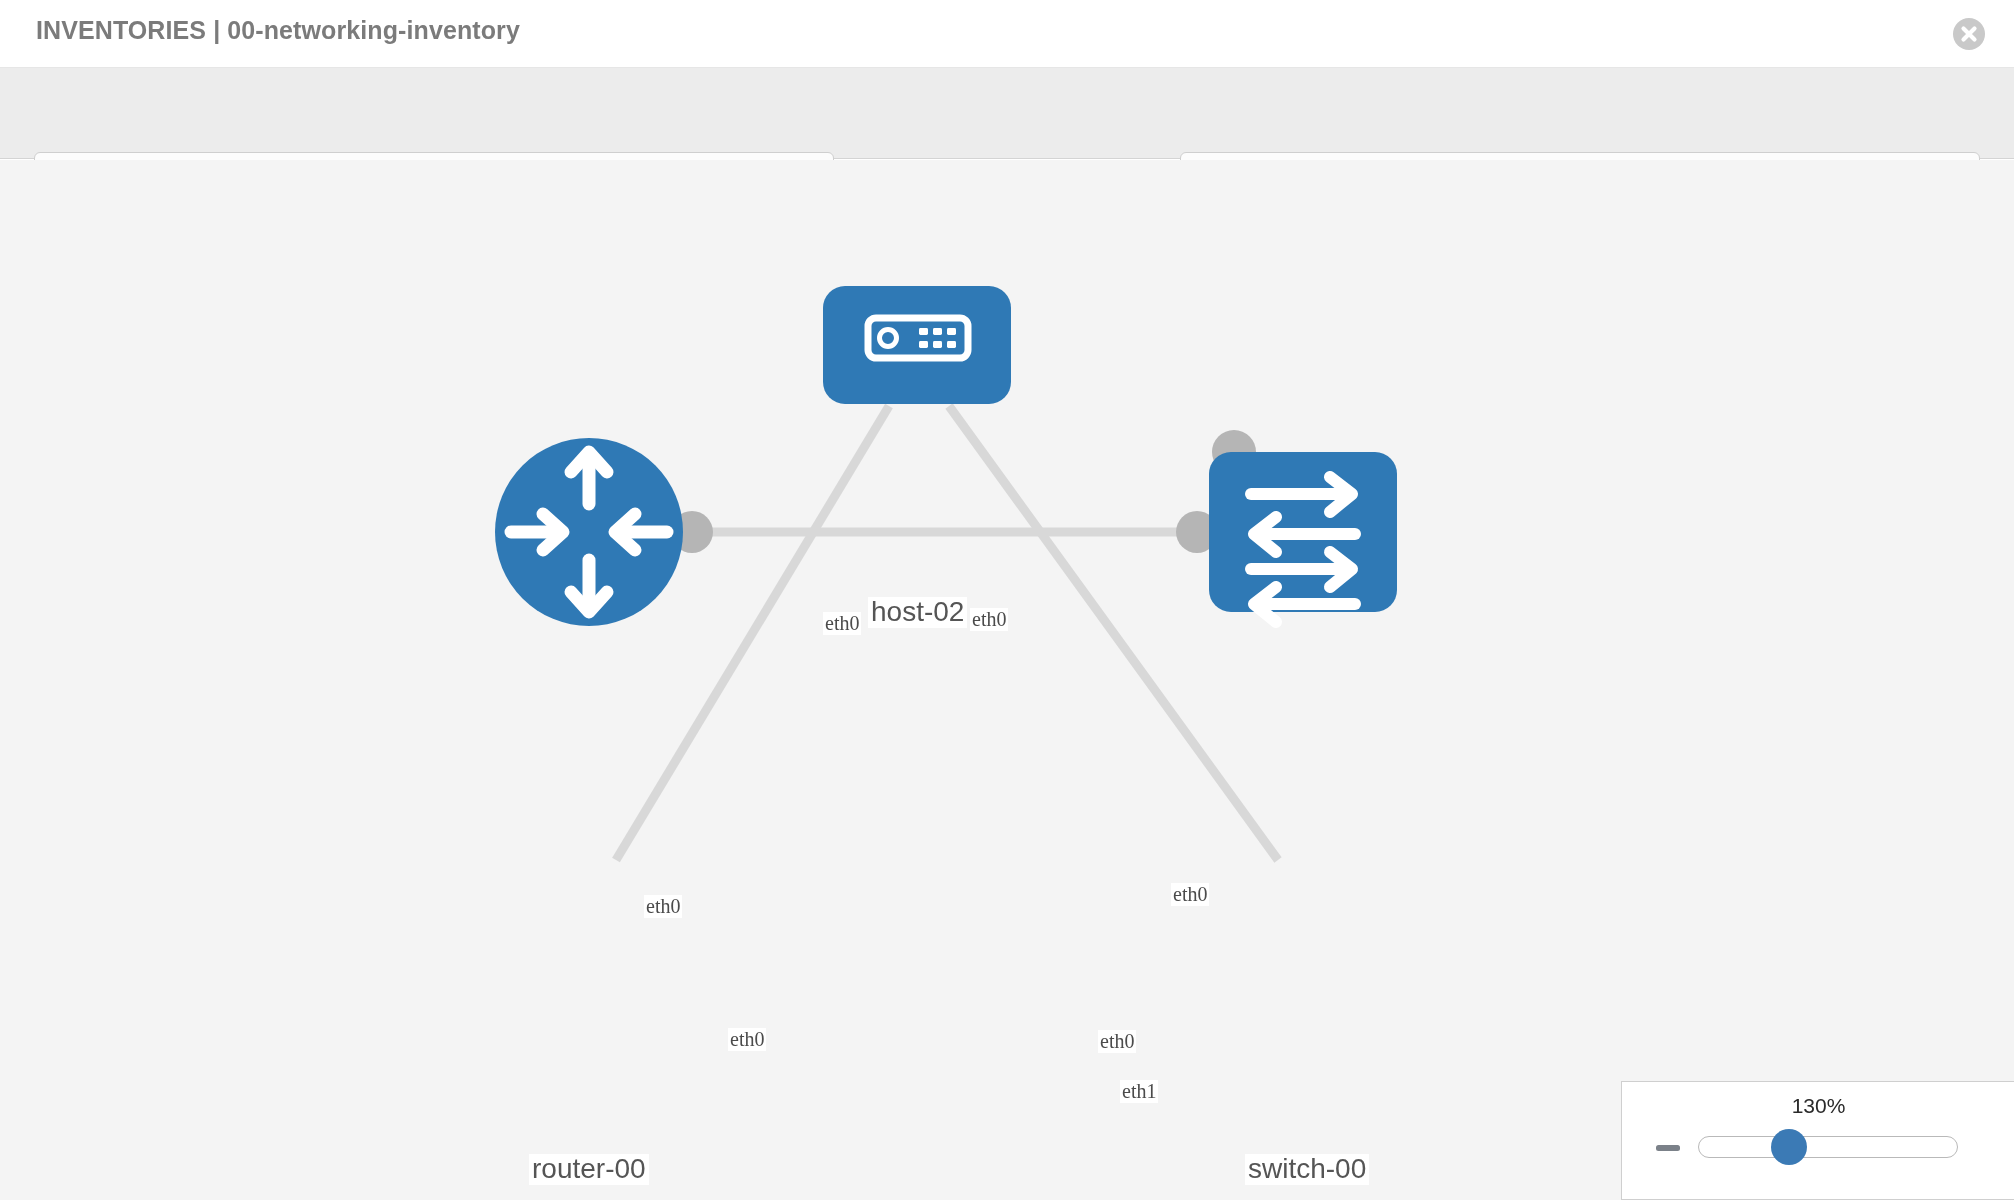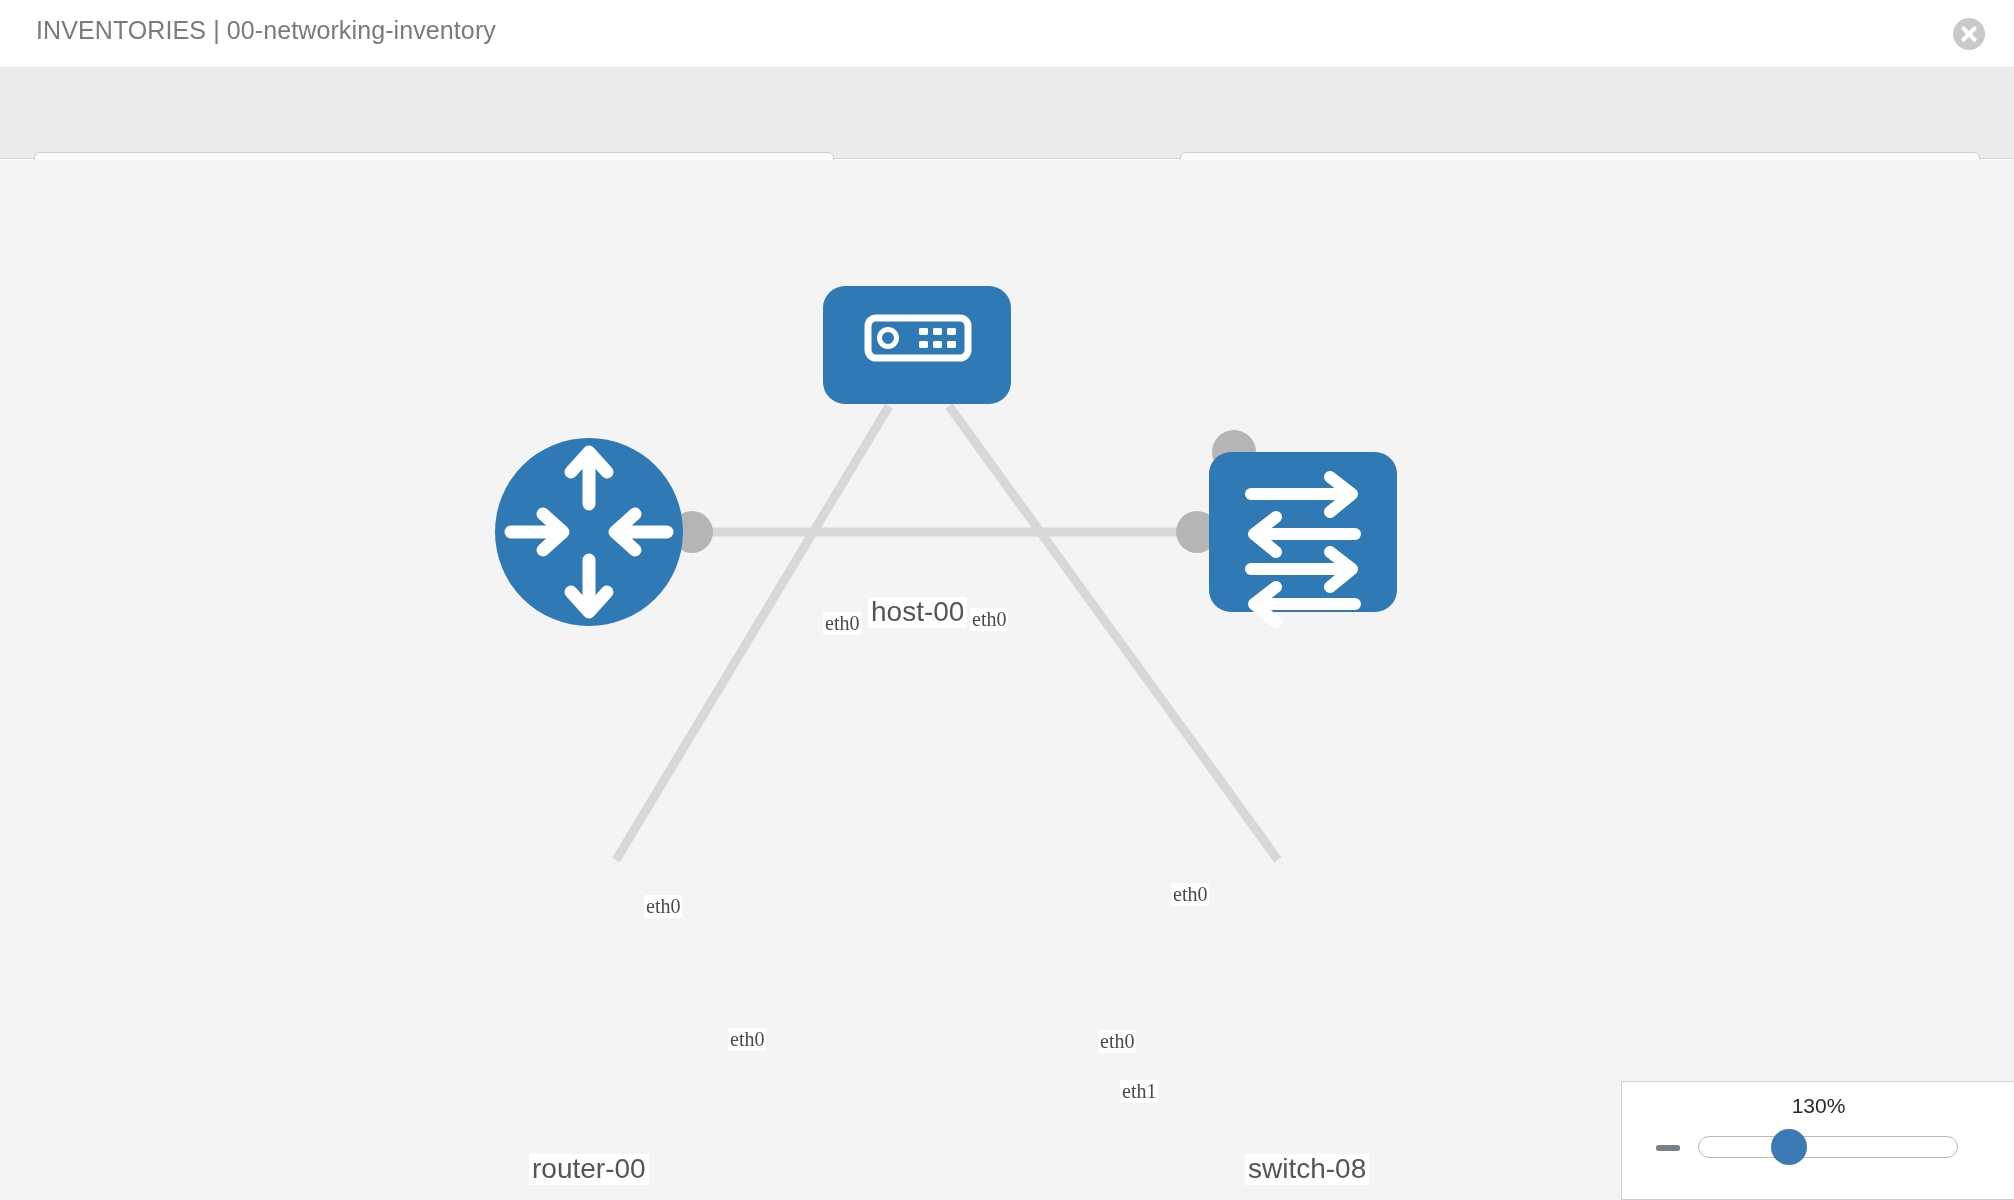--- a/index.html
+++ b/index.html
@@ -17,21 +17,21 @@
     position: absolute;
     left: 0; top: 0;
     width: 2014px; height: 68px;
     background: #ffffff;
     border-bottom: 1px solid #e6e6e6;
   }
   .title-text {
     position: absolute;
     left: 36px; top: 16px;
     font-size: 25px;
-    font-weight: normal;
+    font-weight: bold;
     color: #7b7b7b;
     letter-spacing: 0.1px;
     white-space: nowrap;
   }
   .close-btn {
     position: absolute;
     right: 28px; top: 17px;
     width: 34px; height: 34px;
     cursor: pointer;
   }
@@ -279,23 +279,23 @@
         <path d="M1355 374 L1258 374"></path>
         <path d="M1276 357 L1254 374 L1276 392"></path>
         <path d="M1251 409 L1348 409"></path>
         <path d="M1330 392 L1352 409 L1330 427"></path>
         <path d="M1355 444 L1258 444"></path>
         <path d="M1276 427 L1254 444 L1276 462"></path>
       </g>
     </g>
   </svg>
 
-  <span class="node-name" style="left:868px; top:437px;">host-00</span>
+  <span class="node-name" style="left:868px; top:437px;">host-02</span>
   <span class="node-name" style="left:529px; top:994px;">router-00</span>
-  <span class="node-name" style="left:1245px; top:994px;">switch-08</span>
+  <span class="node-name" style="left:1245px; top:994px;">switch-00</span>
 
   <span class="iface-label" style="left:823px;  top:452px;">eth0</span>
   <span class="iface-label" style="left:970px;  top:448px;">eth0</span>
   <span class="iface-label" style="left:644px;  top:735px;">eth0</span>
   <span class="iface-label" style="left:1171px; top:723px;">eth0</span>
   <span class="iface-label" style="left:728px;  top:868px;">eth0</span>
   <span class="iface-label" style="left:1098px; top:870px;">eth0</span>
   <span class="iface-label" style="left:1120px; top:920px;">eth1</span>
 
 </div>

